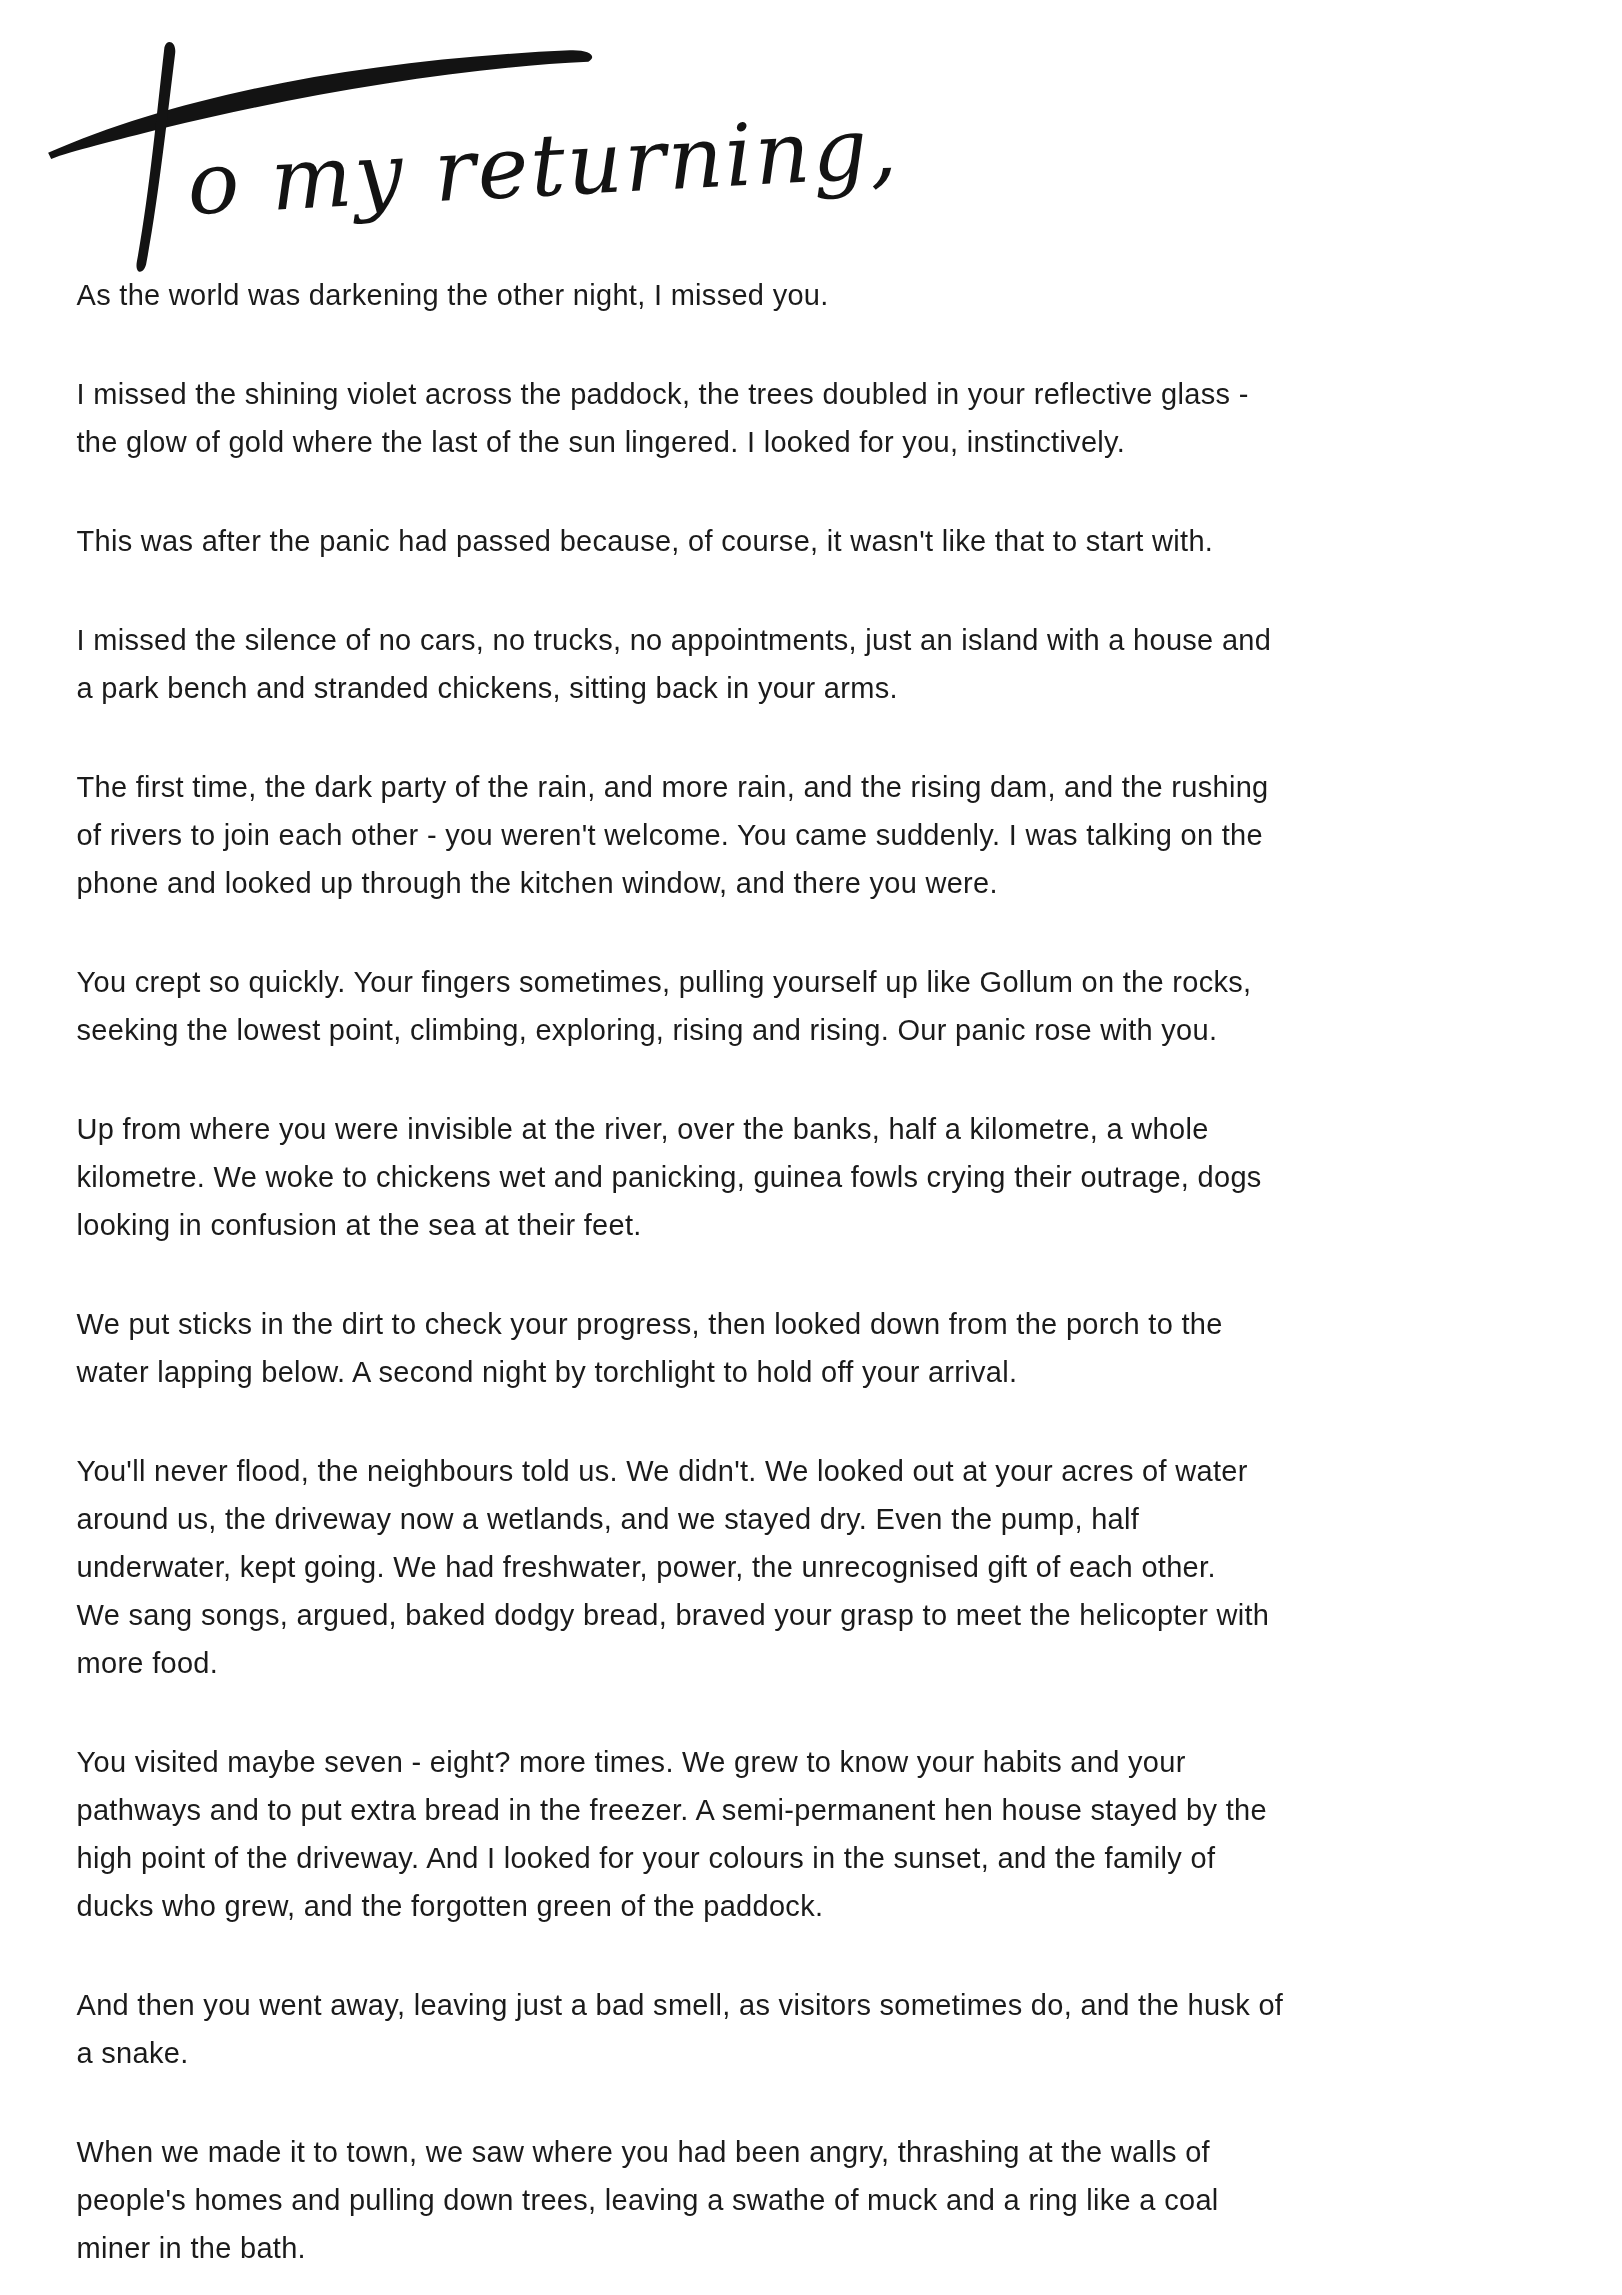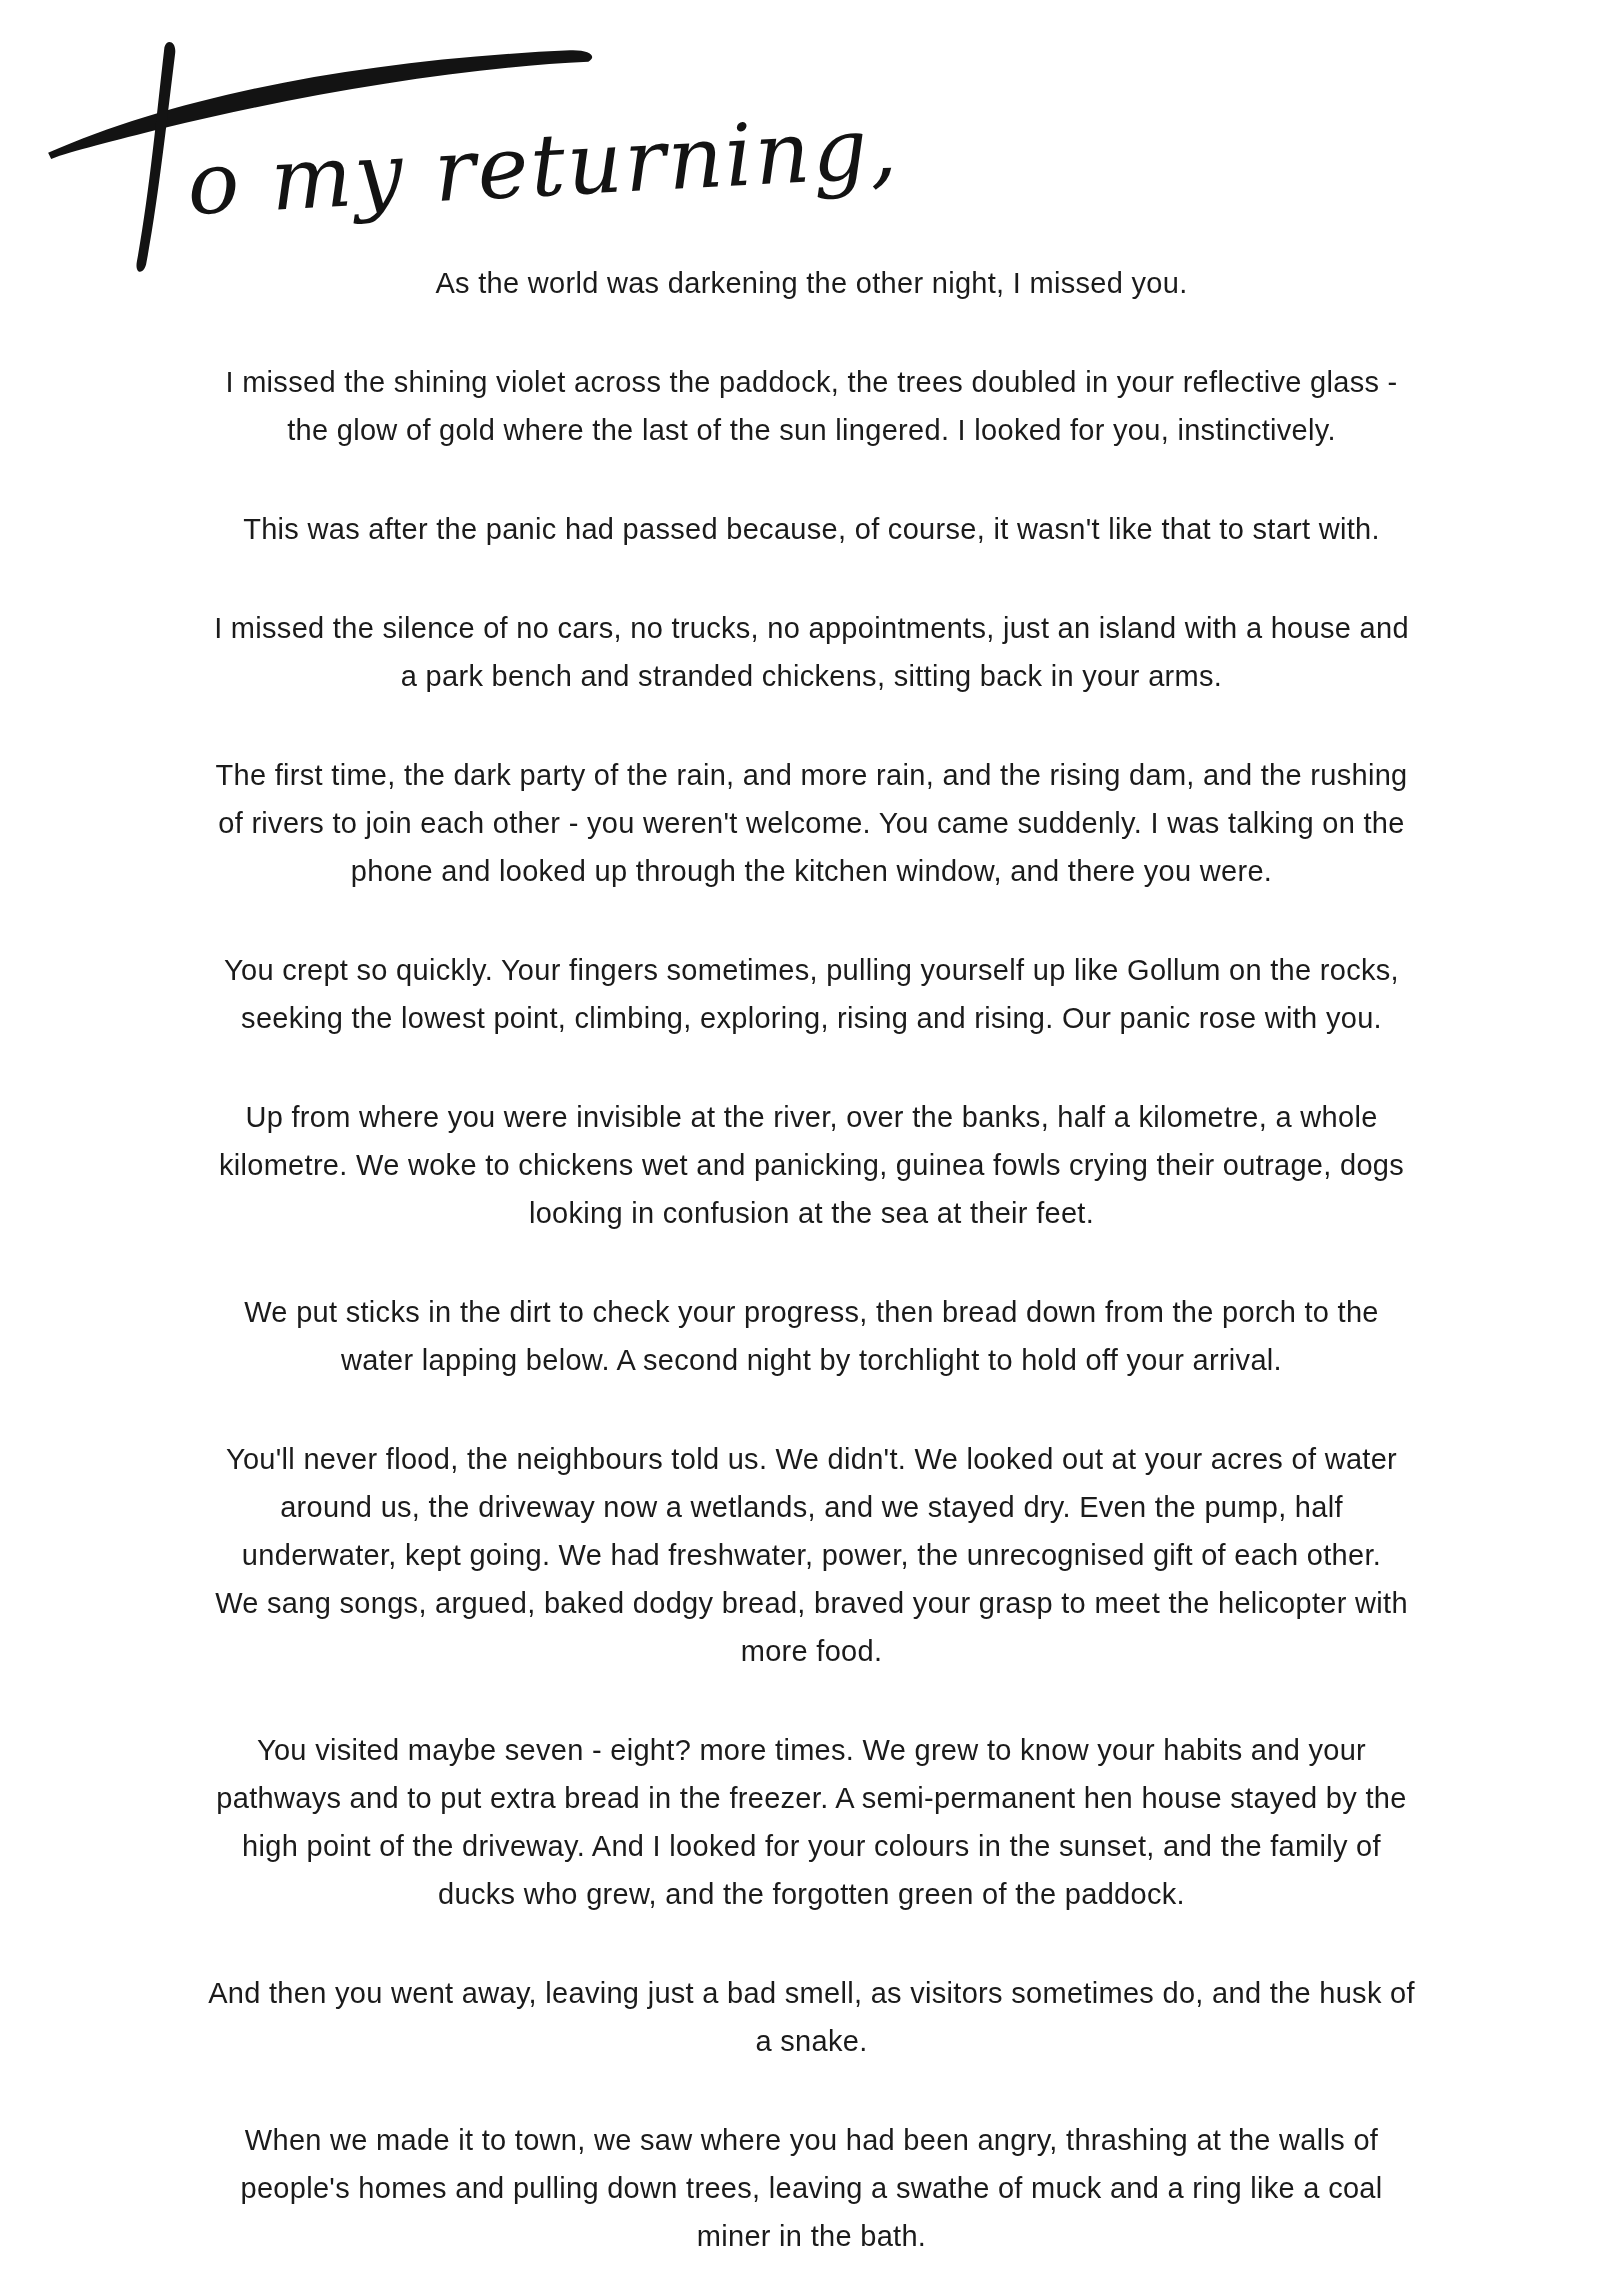--- a/index.html
+++ b/index.html
@@ -29,22 +29,22 @@
     top: 21.4px;
     overflow: visible;
   }
   .script-text {
     font-family: "DejaVu Serif", serif;
     font-style: italic;
     fill: #131313;
   }
   .letter-body {
     width: 1470px;
-    margin: 0 auto;
-    text-align: center;
+    margin: 12px auto;
+    text-align: left;
   }
   .paragraph {
     margin: 0 auto 51px auto;
     font-size: 29px;
     line-height: 48px;
     letter-spacing: 0.3px;
     color: #1b1b1b;
     white-space: pre-line;
     font-weight: 400;
   }
@@ -83,21 +83,21 @@
       <p class="paragraph">I missed the silence of no cars, no trucks, no appointments, just an island with a house and
 a park bench and stranded chickens, sitting back in your arms.</p>
       <p class="paragraph">The first time, the dark party of the rain, and more rain, and the rising dam, and the rushing
 of rivers to join each other - you weren't welcome. You came suddenly. I was talking on the
 phone and looked up through the kitchen window, and there you were.</p>
       <p class="paragraph">You crept so quickly. Your fingers sometimes, pulling yourself up like Gollum on the rocks,
 seeking the lowest point, climbing, exploring, rising and rising. Our panic rose with you.</p>
       <p class="paragraph">Up from where you were invisible at the river, over the banks, half a kilometre, a whole
 kilometre. We woke to chickens wet and panicking, guinea fowls crying their outrage, dogs
 looking in confusion at the sea at their feet.</p>
-      <p class="paragraph">We put sticks in the dirt to check your progress, then bread down from the porch to the
+      <p class="paragraph">We put sticks in the dirt to check your progress, then looked down from the porch to the
 water lapping below. A second night by torchlight to hold off your arrival.</p>
       <p class="paragraph">You'll never flood, the neighbours told us. We didn't. We looked out at your acres of water
 around us, the driveway now a wetlands, and we stayed dry. Even the pump, half
 underwater, kept going. We had freshwater, power, the unrecognised gift of each other.
 We sang songs, argued, baked dodgy bread, braved your grasp to meet the helicopter with
 more food.</p>
       <p class="paragraph">You visited maybe seven - eight? more times. We grew to know your habits and your
 pathways and to put extra bread in the freezer. A semi-permanent hen house stayed by the
 high point of the driveway. And I looked for your colours in the sunset, and the family of
 ducks who grew, and the forgotten green of the paddock.</p>

